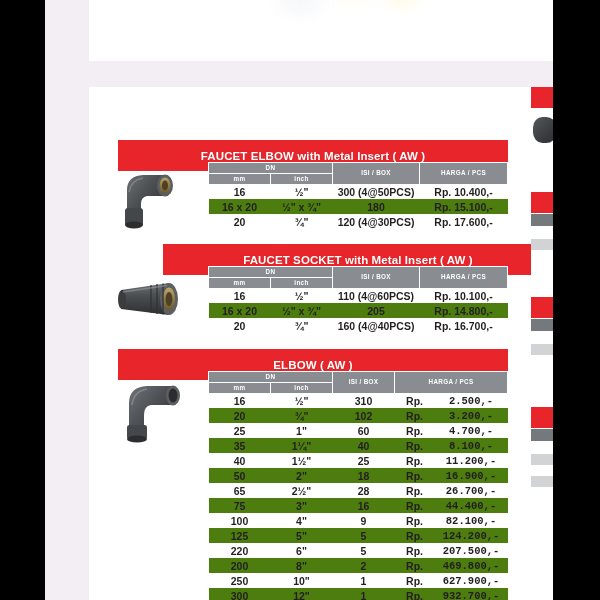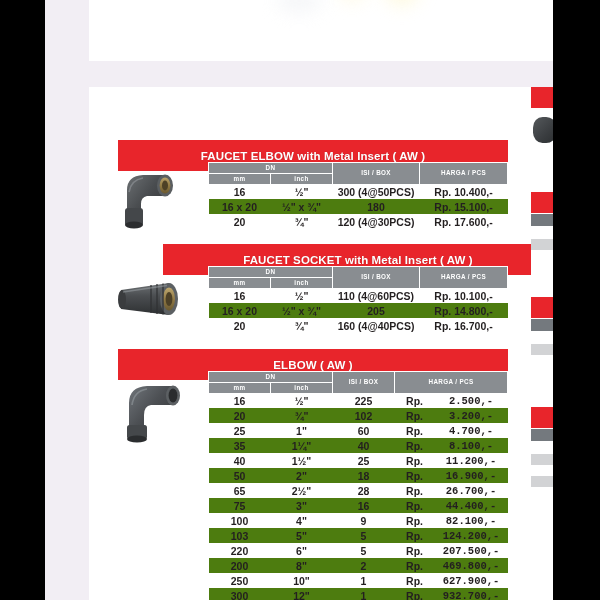--- a/index.html
+++ b/index.html
@@ -318,21 +318,21 @@
           </tr>
           <tr>
             <th class="tier-sub">mm</th>
             <th class="tier-sub">inch</th>
           </tr>
         </thead>
         <tbody>
             <tr class="odd">
               <td>16</td>
               <td>½"</td>
-              <td>225</td>
+              <td>310</td>
               <td class="rp-label">Rp.</td>
               <td class="rp-value">2.500,-</td>
             </tr>
             <tr class="even">
               <td>20</td>
               <td>¾"</td>
               <td>102</td>
               <td class="rp-label">Rp.</td>
               <td class="rp-value">3.200,-</td>
             </tr>
@@ -379,21 +379,21 @@
               <td class="rp-value">44.400,-</td>
             </tr>
             <tr class="odd">
               <td>100</td>
               <td>4"</td>
               <td>9</td>
               <td class="rp-label">Rp.</td>
               <td class="rp-value">82.100,-</td>
             </tr>
             <tr class="even">
-              <td>103</td>
+              <td>125</td>
               <td>5"</td>
               <td>5</td>
               <td class="rp-label">Rp.</td>
               <td class="rp-value">124.200,-</td>
             </tr>
             <tr class="odd">
               <td>220</td>
               <td>6"</td>
               <td>5</td>
               <td class="rp-label">Rp.</td>

